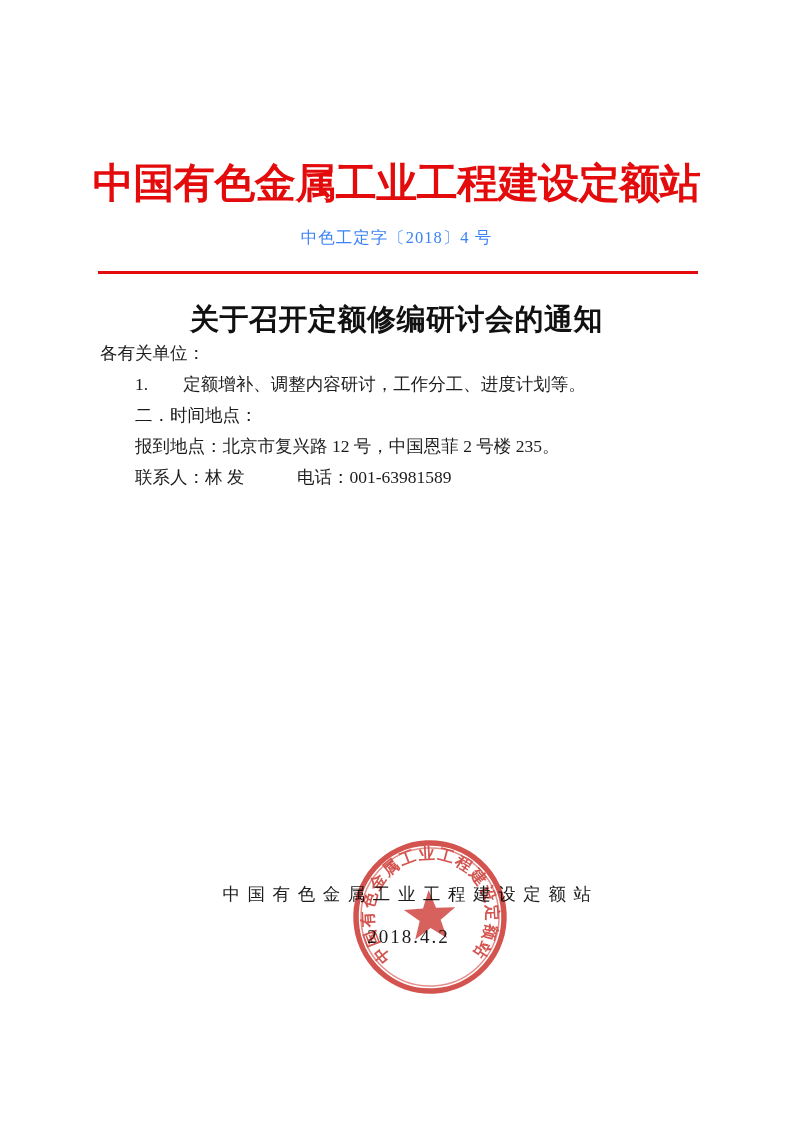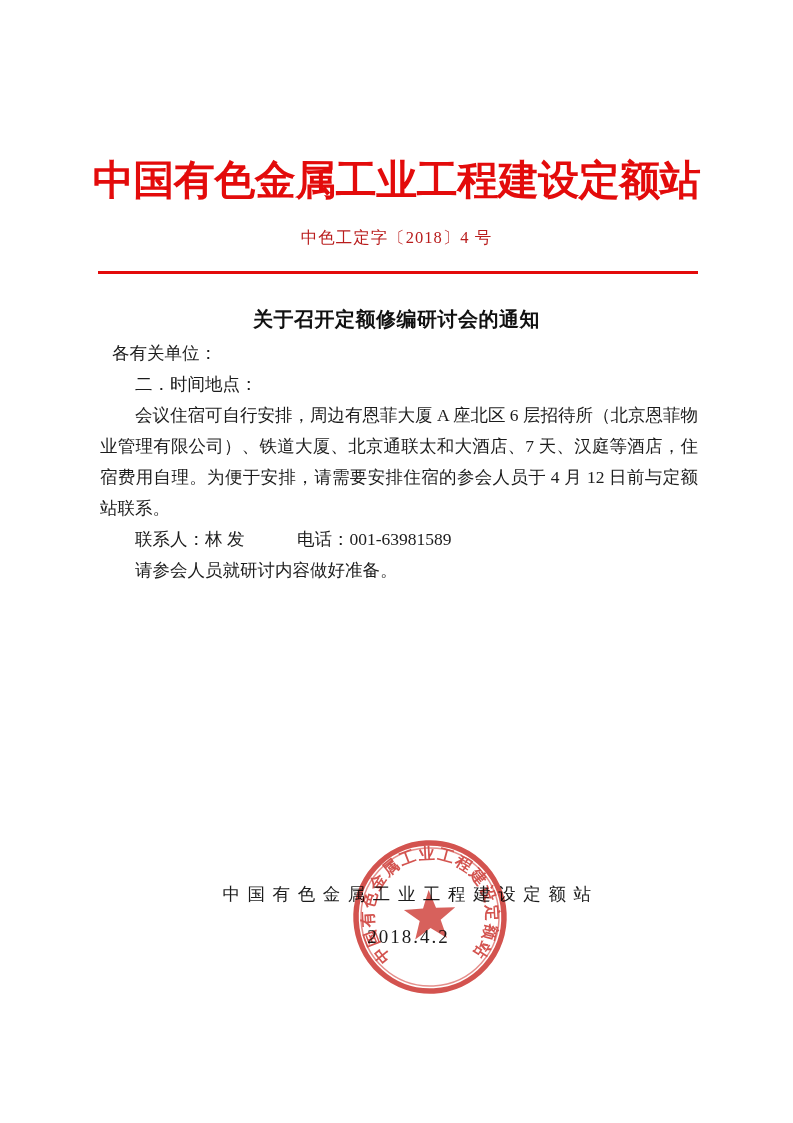--- a/index.html
+++ b/index.html
@@ -15,64 +15,64 @@
   
   .org-title {
     position: absolute;
     top: 156px; left: 0; right: 0;
     text-align: center;
     font-size: 41px;
     line-height: 54px;
     font-weight: bold;
     letter-spacing: -0.5px;
     color: #e30b0b;
-    font-family: Liberation Mono, monospace;
+    font-family: Liberation Sans, sans-serif;
     white-space: nowrap;
   }
   
   .doc-number {
     position: absolute;
     top: 226px; left: 0; right: 0;
     text-align: center;
     font-size: 16.5px;
     line-height: 24px;
-    color: #b91c1c;
+    color: #3b82f6;
     letter-spacing: 1px;
   }
   
   .red-rule {
     position: absolute;
     top: 271px; left: 98px;
     width: 600px; height: 3px;
     background: #e30b0b;
   }
   
   .notice-title {
     position: absolute;
     top: 305px; left: 0; right: 0;
     text-align: center;
-    font-size: 20px;
+    font-size: 29px;
     line-height: 28px;
     font-weight: bold;
     color: #111111;
     font-family: "Liberation Sans", sans-serif;
     letter-spacing: 0.5px;
   }
   
   .body-text {
     position: absolute;
     top: 338px; left: 100px;
     width: 598px;
     font-size: 17.5px;
     line-height: 31px;
     color: #1c1c1c;
     text-align: justify;
   }
   .body-text p { margin: 0; text-indent: 2em; }
-  .body-text p.no-indent { text-indent: 0; margin-left: 12px; }
+  .body-text p.no-indent { text-indent: 0; }
   
   .sign-org {
     position: absolute;
     top: 882px; left: 0; right: 0;
     text-align: center;
     transform: translateX(11px);
     font-size: 17.5px;
     line-height: 24px;
     letter-spacing: 1.6px;
     color: #1c1c1c;
@@ -119,24 +119,24 @@
   <div class="org-title">中国有色金属工业工程建设定额站</div>
 
   <div class="doc-number">中色工定字〔2018〕4 号</div>
 
   <div class="red-rule"></div>
 
   <div class="notice-title">关于召开定额修编研讨会的通知</div>
 
   <div class="body-text">
     <p class="no-indent">各有关单位：</p>
+    <p>1.　　定额增补、调整内容研讨，工作分工、进度计划等。</p>
     <p>二．时间地点：</p>
-    <p>会议住宿可自行安排，周边有恩菲大厦 A 座北区 6 层招待所（北京恩菲物业管理有限公司）、铁道大厦、北京通联太和大酒店、7 天、汉庭等酒店，住宿费用自理。为便于安排，请需要安排住宿的参会人员于 4 月 12 日前与定额站联系。</p>
+    <p>报到地点：北京市复兴路 12 号，中国恩菲 2 号楼 235。</p>
     <p>联系人：林 发　　　电话：001-63981589</p>
-    <p>请参会人员就研讨内容做好准备。</p>
   </div>
 
   <div class="sign-org">中 国 有 色 金 属 工 业 工 程 建 设 定 额 站</div>
 
   <div class="sign-date">2018.4.2</div>
 
   <svg class="seal" viewBox="0 0 172 172">
     <circle class="ring" cx="86" cy="86" r="74"></circle>
     <circle class="ring-soft" cx="86" cy="86" r="69"></circle>
     <path class="star" d="M86,59 L92.5,77.1 L111.7,77.7 L96.5,89.4 L101.9,107.8 L86,97 L70.1,107.8 L75.5,89.4 L60.3,77.7 L79.5,77.1 Z"></path>

